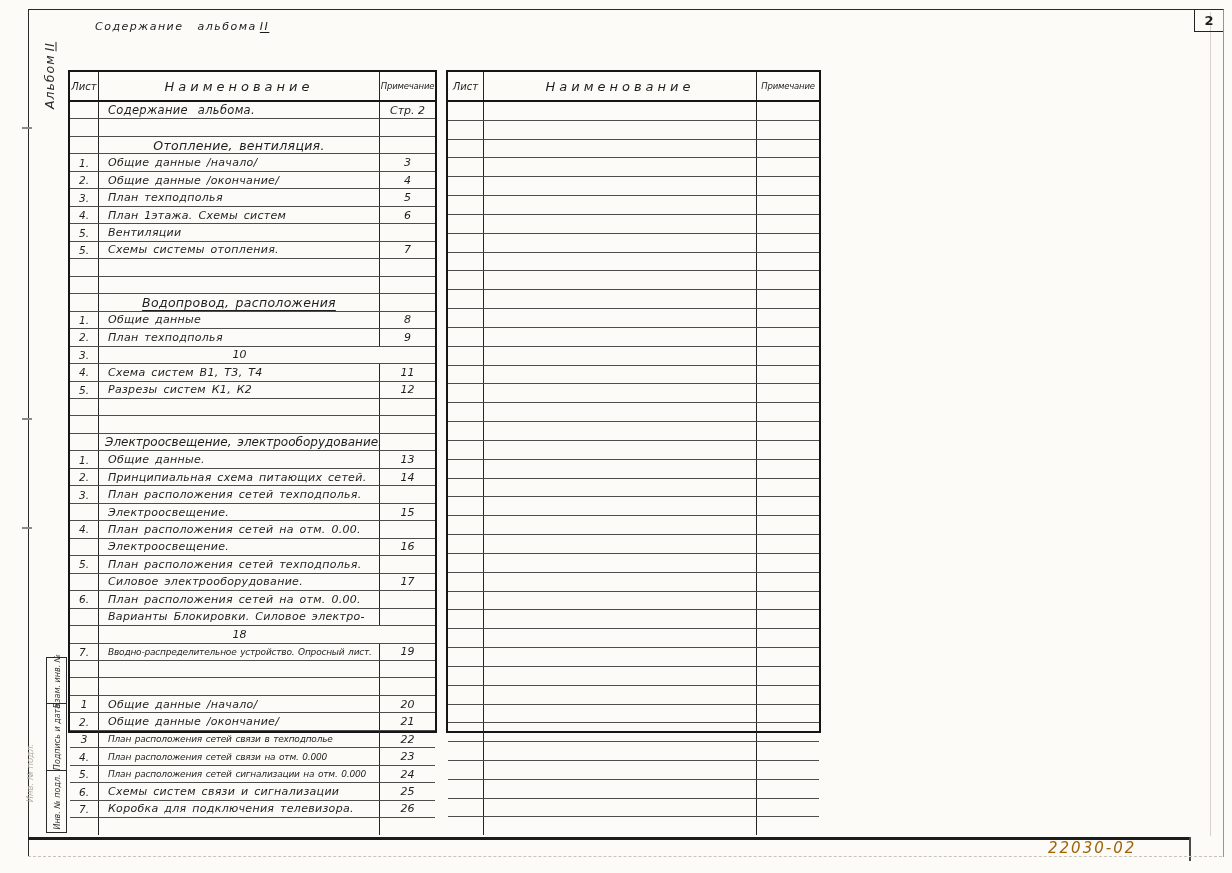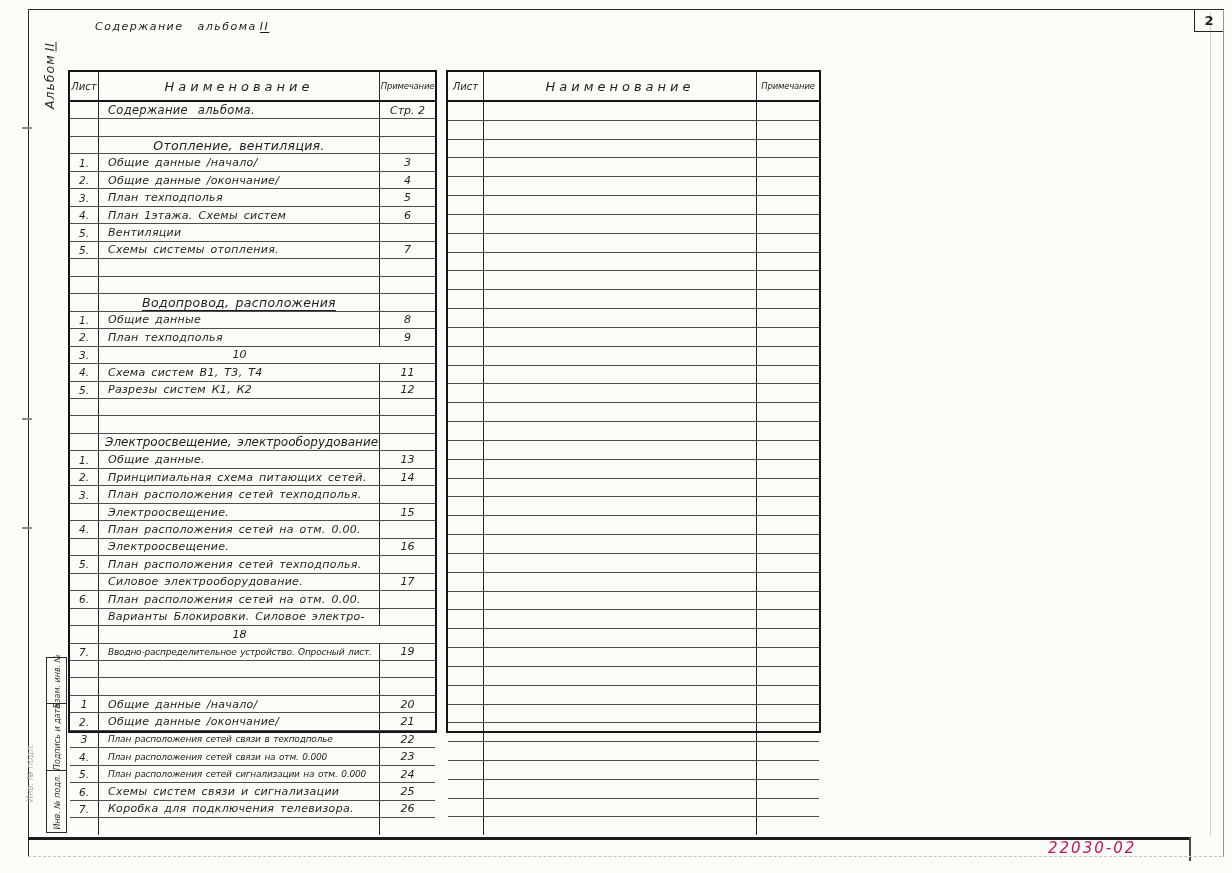--- a/index.html
+++ b/index.html
@@ -63,21 +63,21 @@
   .stamp:nth-child(1){height:46px;}
   .stamp:nth-child(2){height:67px;}
   .stamp:nth-child(3){flex:1;border-bottom:none;}
   .stamp span{position:absolute;left:50%;top:50%;transform:translate(-50%,-50%) rotate(-90deg);
     white-space:nowrap;font-size:8px;font-style:italic;color:#333;}
   .margin-note{position:absolute;left:-11px;top:768px;width:82px;text-align:center;
     transform:rotate(-90deg);font-style:italic;font-size:8.5px;color:#b7b1a5;white-space:nowrap;}
 
   
   .doc-number{position:absolute;left:1048px;top:839px;font-style:italic;font-size:15px;
-    letter-spacing:2px;color:#be185d;}
+    letter-spacing:2px;color:#a16207;}
 </style>
 </head>
 <body>
 
 <div class="paper">
 
   <div class="outer-frame"></div>
   <div class="inner-right-line"></div>
   <div class="tick" style="left:22px;top:127px;"></div>
   <div class="tick" style="left:22px;top:418px;"></div>

